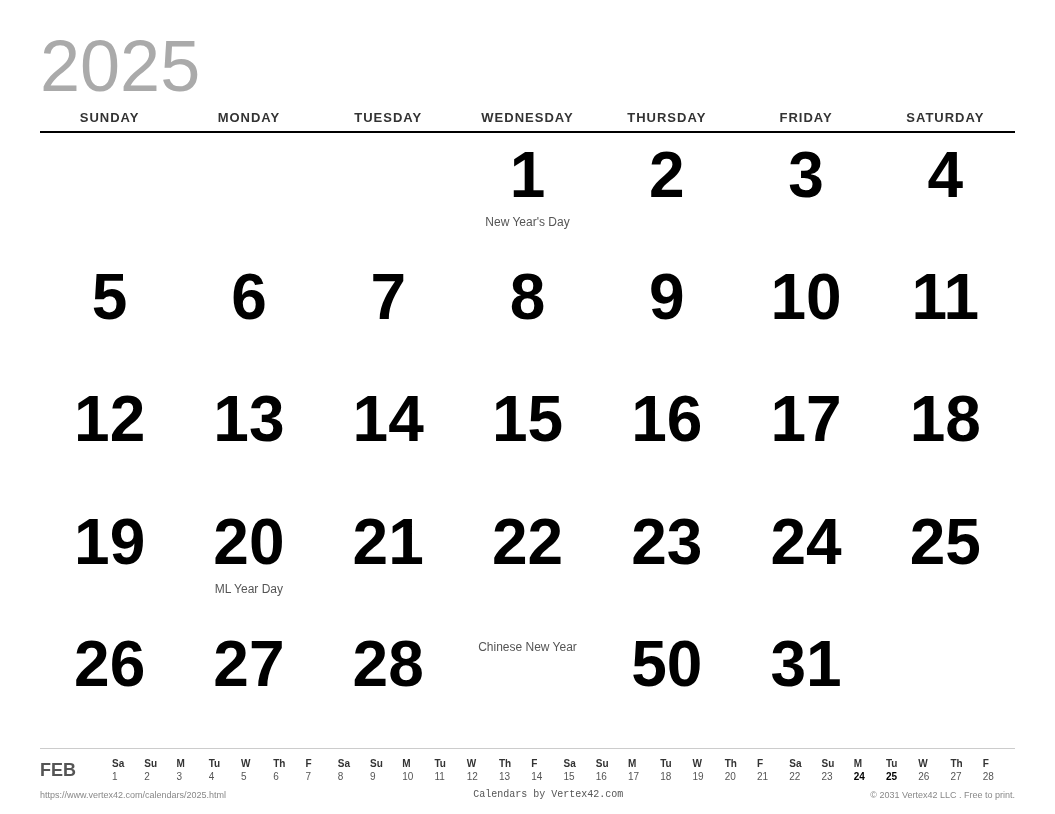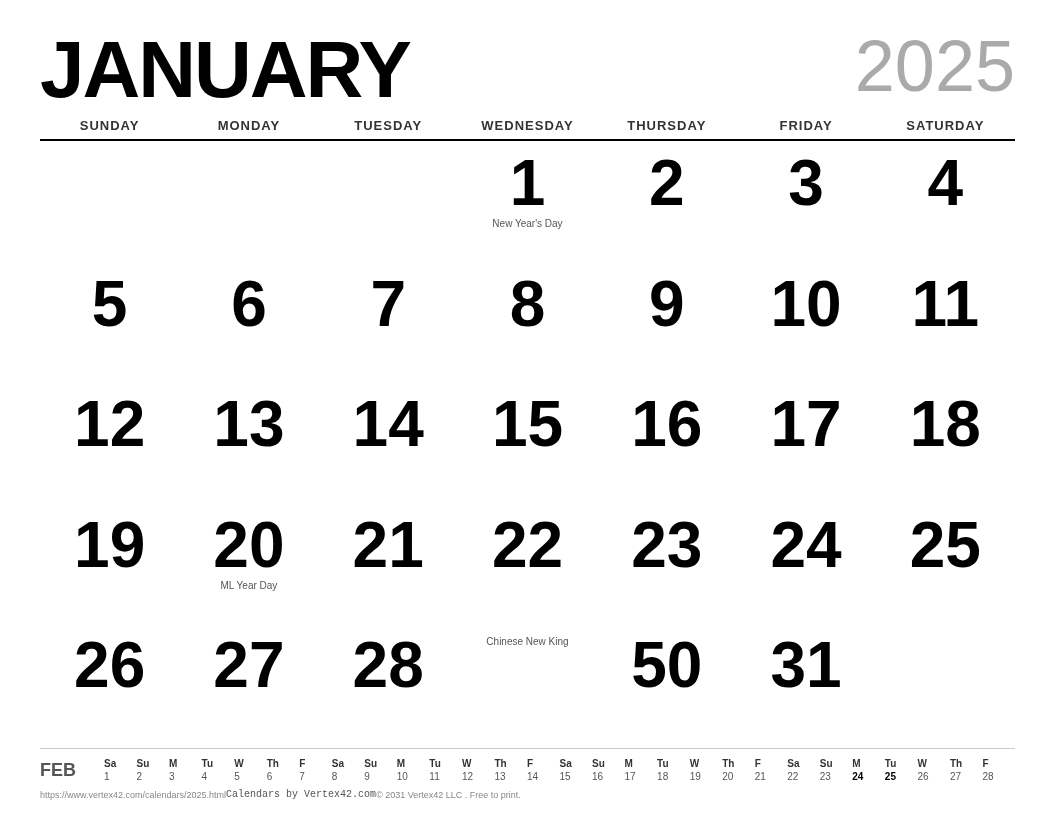--- a/index.html
+++ b/index.html
@@ -78,39 +78,39 @@
 
     .date-number {
       font-size: 64px;
       font-weight: 900;
       color: #000;
       line-height: 1;
       font-family: Arial Black, Arial, sans-serif;
     }
 
     .holiday-text {
-      font-size: 10px;
+      font-size: 12px;
       color: #555;
-      margin-top: 2px;
+      margin-top: 8px;
       text-align: center;
       width: 100%;
       line-height: 1.3;
     }
 
     
     .mini-calendar-section {
       border-top: 1px solid #ccc;
       padding-top: 8px;
       margin-top: auto;
     }
 
     .mini-calendar-row {
       display: flex;
       align-items: center;
-      gap: 4px;
+      gap: 12px;
     }
 
     .mini-month-label {
       font-size: 18px;
       font-weight: bold;
       color: #555;
       width: 60px;
       flex-shrink: 0;
       font-family: Arial, sans-serif;
     }
@@ -135,20 +135,21 @@
       color: #333;
     }
 
     .mini-bold {
       font-weight: bold;
       color: #000;
     }
 
     .footer-row {
       display: flex;
+      justify-content: space-between;
       align-items: center;
       padding-top: 6px;
       padding-bottom: 4px;
     }
 
     .footer-text {
       font-size: 9px;
       color: #888;
       font-family: Arial, sans-serif;
     }
@@ -165,21 +166,20 @@
       align-items: center;
       width: 100%;
     }
   </style>
 </head>
 <body>
 
 <div class="calendar-container">
 
   <div class="header-row">
-    <div class="month-title">JANUARY</div>
     <div class="year-title">2025</div>
   </div>
 
   <div class="days-header">
     <div class="day-name">SUNDAY</div>
     <div class="day-name">MONDAY</div>
     <div class="day-name">TUESDAY</div>
     <div class="day-name">WEDNESDAY</div>
     <div class="day-name">THURSDAY</div>
     <div class="day-name">FRIDAY</div>
@@ -327,21 +327,21 @@
           <div class="date-number">27</div>
         </div>
       </div>
       <div class="calendar-cell">
         <div class="cell-date-wrapper">
           <div class="date-number">28</div>
         </div>
       </div>
       <div class="calendar-cell">
         <div class="cell-date-wrapper">
-          <div class="holiday-text">Chinese New King</div>
+          <div class="holiday-text">Chinese New Year</div>
         </div>
       </div>
       <div class="calendar-cell">
         <div class="cell-date-wrapper">
           <div class="date-number">50</div>
         </div>
       </div>
       <div class="calendar-cell">
         <div class="cell-date-wrapper">
           <div class="date-number">31</div>

